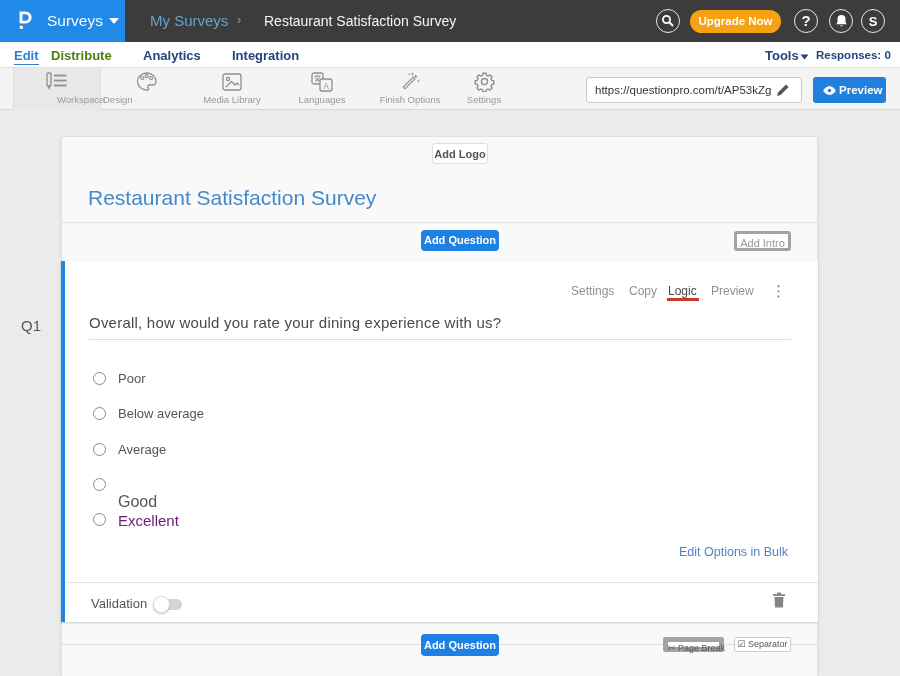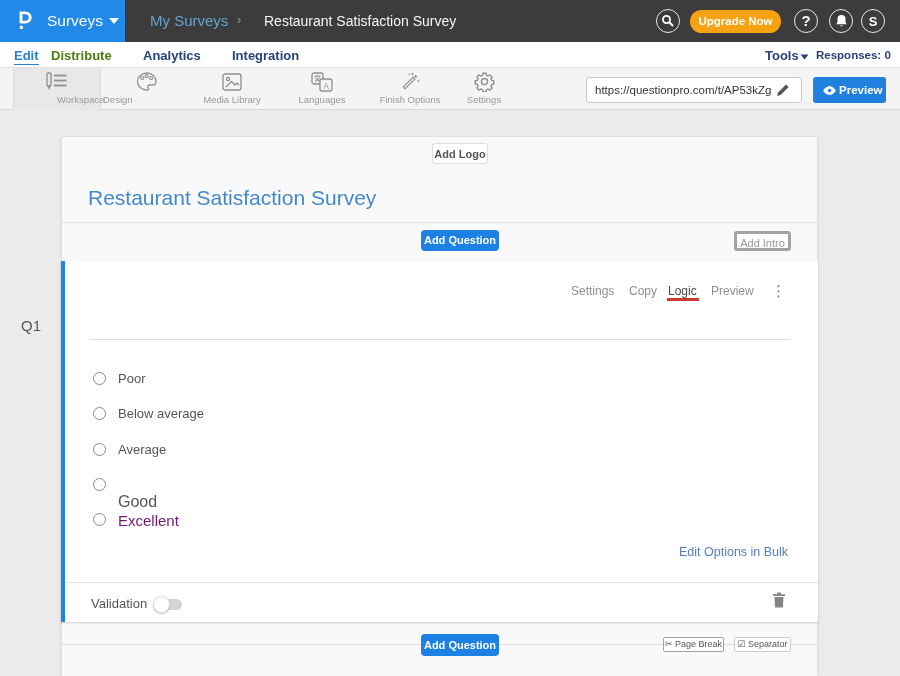--- a/index.html
+++ b/index.html
@@ -136,20 +136,21 @@
 
 <div class="abs" style="left:21px;top:317px;color:#555;font-size:15px;">Q1</div>
 
 <div class="abs" style="left:571px;top:284px;color:#909090;font-size:12px;">Settings</div>
 <div class="abs" style="left:629px;top:284px;color:#909090;font-size:12px;">Copy</div>
 <div class="abs" style="left:668px;top:284px;color:#4b4b4b;font-size:12px;">Logic</div>
 <div class="abs" style="left:667px;top:298px;width:32px;height:3px;background:#c8392e;"></div>
 <div class="abs" style="left:711px;top:284px;color:#909090;font-size:12px;">Preview</div>
 <div class="abs" style="left:771px;top:282px;color:#777;font-size:15px;">⋮</div>
 
+<div class="abs" style="left:89px;top:314px;color:#4a4a4a;font-size:15px;letter-spacing:0.22px;">Overall, how would you rate your dining experience with us?</div>
 <div class="abs" style="left:89px;top:339px;width:702px;height:1px;background:#ddd;"></div>
 
 <div class="abs" style="left:93px;top:372px;width:13px;height:13px;border:1.5px solid #8a8a8a;border-radius:50%;background:#fff;"></div>
 <div class="abs" style="left:118px;top:371px;color:#555;font-size:13px;">Poor</div>
 <div class="abs" style="left:93px;top:407px;width:13px;height:13px;border:1.5px solid #8a8a8a;border-radius:50%;background:#fff;"></div>
 <div class="abs" style="left:118px;top:406px;color:#555;font-size:13px;">Below average</div>
 <div class="abs" style="left:93px;top:443px;width:13px;height:13px;border:1.5px solid #8a8a8a;border-radius:50%;background:#fff;"></div>
 <div class="abs" style="left:118px;top:442px;color:#555;font-size:13px;">Average</div>
 <div class="abs" style="left:93px;top:478px;width:13px;height:13px;border:1.5px solid #8a8a8a;border-radius:50%;background:#fff;"></div>
 <div class="abs" style="left:118px;top:477px;color:#555;font-size:16px;margin-top:16px;">Good</div>
@@ -166,16 +167,16 @@
 
 <svg class="abs" style="left:772px;top:592px;" width="14" height="16" viewBox="0 0 14 16">
   <rect x="1" y="2.2" width="12" height="1.8" fill="#858585"></rect>
   <rect x="5" y="0.5" width="4" height="2" fill="#858585"></rect>
   <path d="M2.5 5 h9 l-.6 10.5 h-7.8 Z" fill="#858585"></path>
 </svg>
 
 <div class="abs" style="left:62px;top:644px;width:755px;height:1px;background:#dcdcdc;"></div>
 <div class="abs btnblue" style="left:421px;top:634px;width:78px;height:22px;line-height:22px;">Add Question</div>
 
-<div class="abs" style="left:663px;top:637px;width:61px;height:15px;background:#fff;border:1px solid #a3a3a3;border-radius:2px;color:#555;font-size:9px;text-align:center;line-height:13px;">✂ Page Break</div>
+<div class="abs" style="left:663px;top:637px;width:61px;height:15px;background:#fff;border:5px solid #a3a3a3;border-radius:2px;color:#555;font-size:9px;text-align:center;line-height:13px;">✂ Page Break</div>
 <div class="abs" style="left:734px;top:637px;width:57px;height:15px;background:#fff;border:1px solid #ccc;border-radius:2px;color:#555;font-size:9px;text-align:center;line-height:13px;">☑ Separator</div>
 
 </div>
 
 </body></html>

